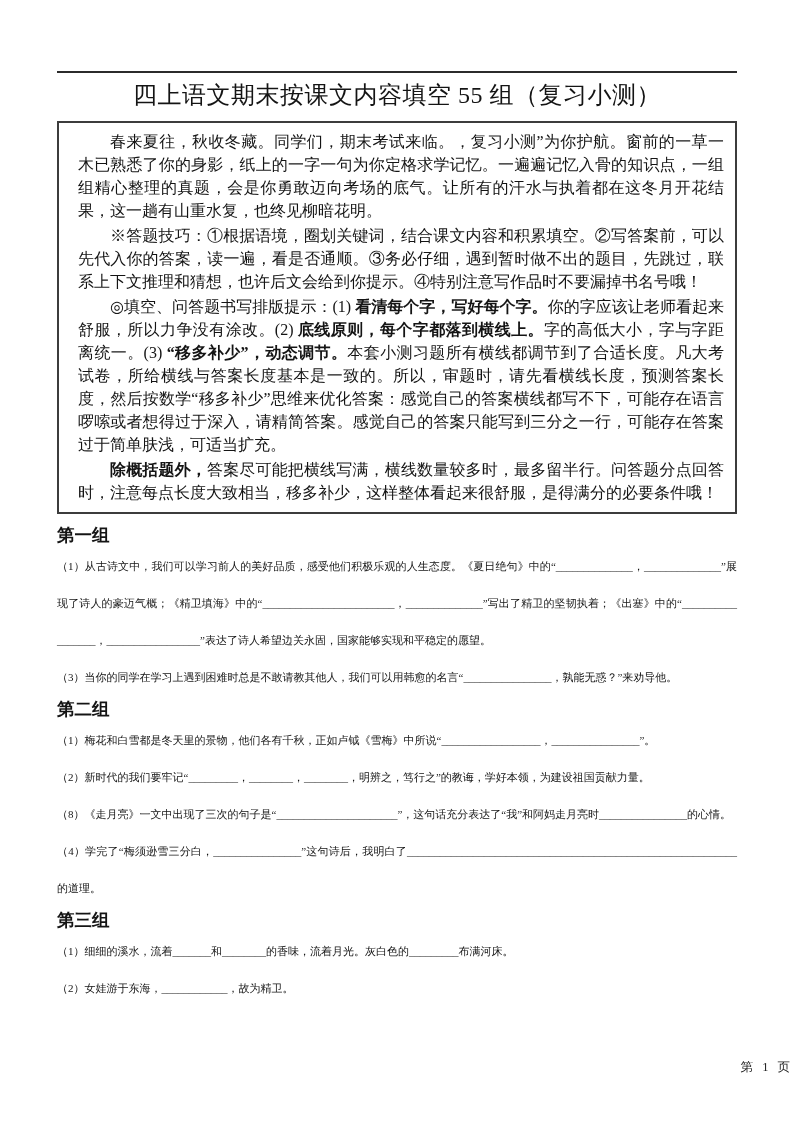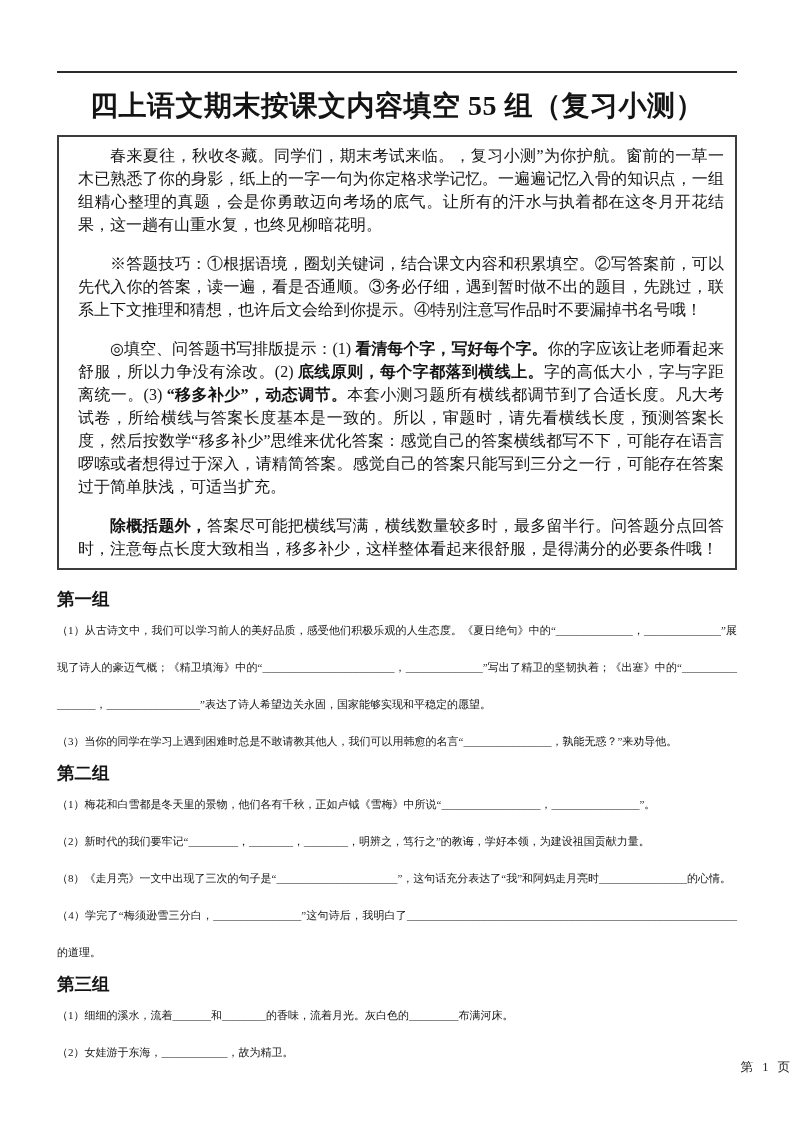--- a/index.html
+++ b/index.html
@@ -14,40 +14,40 @@
     box-sizing: border-box;
     padding: 0 56px 0 57px;
     overflow: hidden;
   }
   .top-rule {
     border: none;
     border-top: 2px solid #2b2b2b;
     margin: 71px 0 0 0;
   }
   .doc-title {
-    font-size: 28px;
-    font-weight: bold;
+    font-size: 24px;
+    font-weight: normal;
     text-align: center;
-    margin: 14px 0 10px 0;
+    margin: 6px 0 10px 0;
     letter-spacing: 0.5px;
   }
   .intro-box {
     border: 2px solid #3c3c3c;
     padding: 7px 11px 8px 19px;
   }
   .intro-box p {
     margin: 0;
     text-indent: 2em;
     font-size: 16px;
     line-height: 23px;
     text-align: justify;
   }
-  .intro-box p + p { margin-top: 16px; }
+  .intro-box p + p { margin-top: 2px; }
   .bold-run { font-weight: bold; }
-  .sections { margin-top: 16px; }
+  .sections { margin-top: 8px; }
   .group-heading {
     font-size: 17.5px;
     font-weight: bold;
     margin: 0;
     line-height: 26px;
   }
   .question {
     margin: 0;
     font-size: 11px;
     line-height: 37px;

